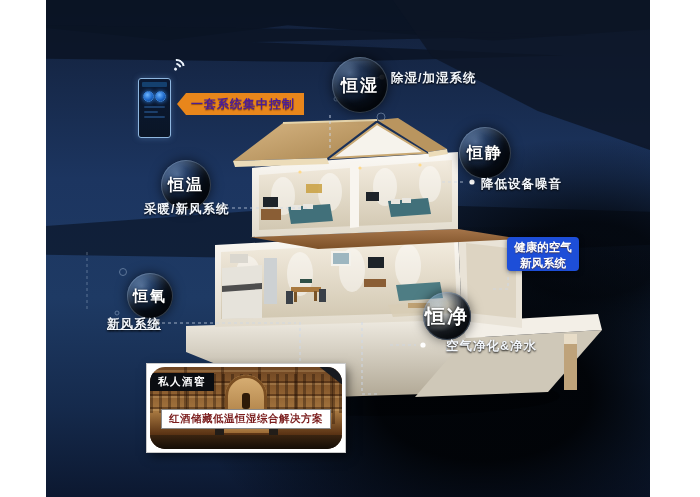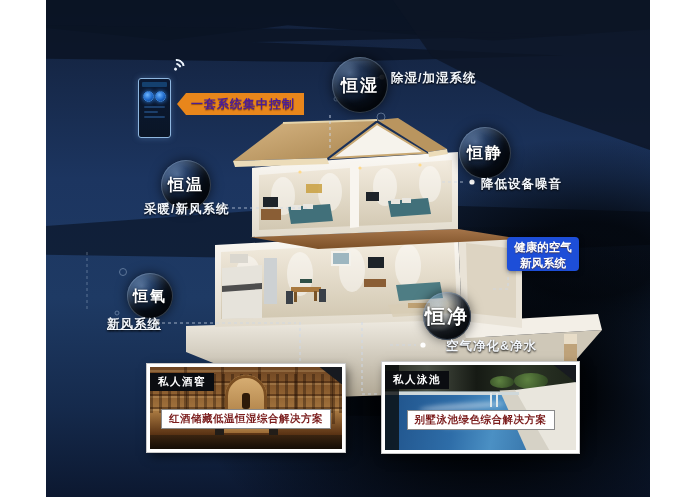--- a/index.html
+++ b/index.html
@@ -62,21 +62,21 @@
   .wifi .a1,.wifi .a2 { position:absolute; left:50%; border:2px solid transparent;
     border-top-color:#e9f1fb; border-radius:50%; }
   .wifi .a1 { width:16px; height:16px; margin-left:-8px; top:0; }
   .wifi .a2 { width:9px; height:9px; margin-left:-4.5px; top:4px; }
   .wifi .d { position:absolute; left:50%; top:9px; width:3px; height:3px; margin-left:-1.5px;
     border-radius:50%; background:#e9f1fb; }
 
   
   .card { position:absolute; background:#fff; padding:3px;
     box-shadow:0 0 0 1px #c9c9c9, 3px 4px 10px rgba(0,0,0,.55); }
-  .card-photo { position:relative; width:100%; height:100%; overflow:hidden; }
+  .card-photo { position:relative; width:100%; height:100%; overflow:hidden;border-radius:15px; }
   .card-tag { position:absolute; left:0; top:6px; background:#0b0d11; color:#fff;
     font-size:10.5px; font-weight:bold; letter-spacing:1.5px; padding:2px 8px; z-index:4; }
   .card-caption { position:absolute; bottom:20px; left:50%; transform:translateX(-50%);
     background:#fff; border:1px solid #8a8a8a; color:#7B1D1D; font-size:10.5px; font-weight:bold;
     white-space:nowrap; padding:2px 7px; letter-spacing:.5px; z-index:4; }
   .ribbon { position:absolute; top:-5px; right:-16px; width:46px; height:15px; background:#171a20;
     transform:rotate(38deg); z-index:3; }
 
   
   .photo-wine { position:absolute; inset:0;
@@ -316,34 +316,14 @@
         <div class="wine-stool" style="left:34%;"></div>
         <div class="wine-stool" style="left:62%;"></div>
         <div class="wine-floor"></div>
       </div>
       <div class="ribbon"></div>
       <div class="card-tag">私人酒窖</div>
       <div class="card-caption">红酒储藏低温恒湿综合解决方案</div>
     </div>
   </div>
 
-  <div class="card" style="left:382px;top:362px;width:197px;height:91px;">
-    <div class="card-photo">
-      <div class="photo-pool">
-        <div class="pool-top"></div>
-        <div class="pool-bush" style="right:28px;"></div>
-        <div class="pool-bush" style="right:62px;top:11px;width:24px;height:12px;"></div>
-        <div class="pool-glass"></div>
-        <div class="pool-deck"></div>
-        <div class="pool-deck2"></div>
-        <div class="pool-edge"></div>
-        <div class="pool-glint"></div>
-        <div class="pool-glint2"></div>
-        <div class="pool-ladder"></div>
-        <div class="pool-shadow-left"></div>
-      </div>
-      <div class="ribbon"></div>
-      <div class="card-tag">私人泳池</div>
-      <div class="card-caption">别墅泳池绿色综合解决方案</div>
-    </div>
-  </div>
 
 </div>
 
 </body></html>

